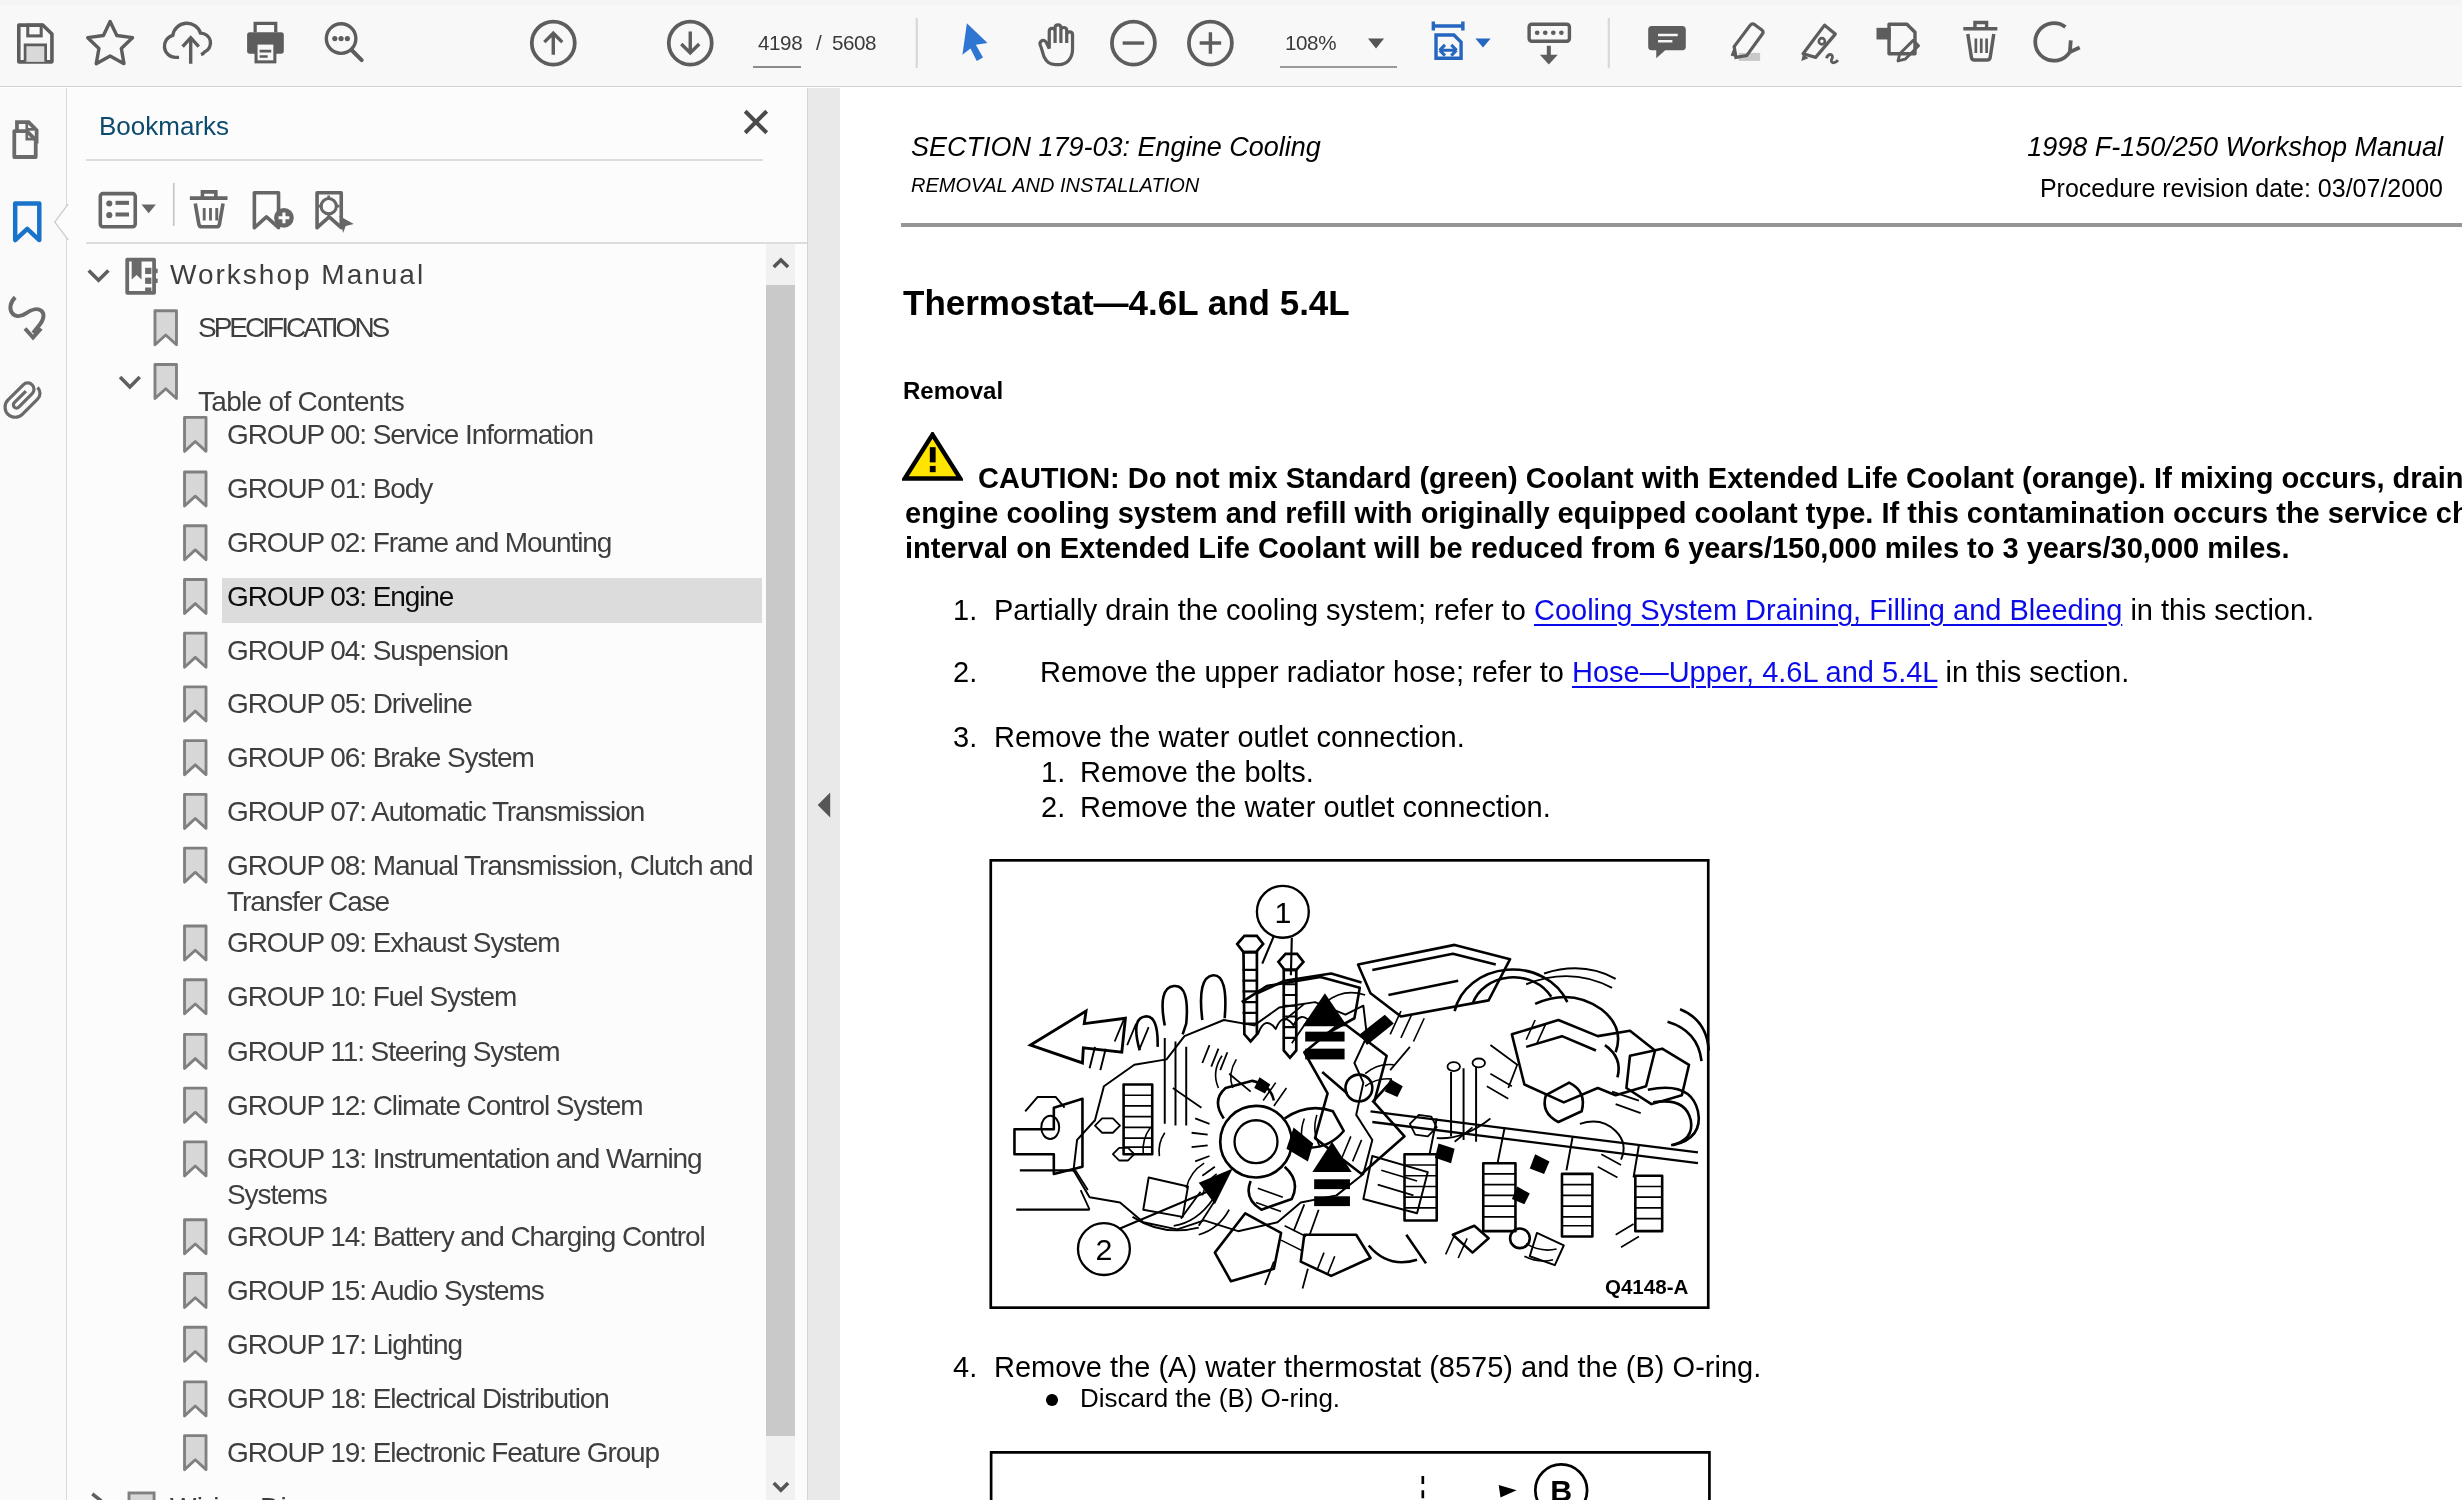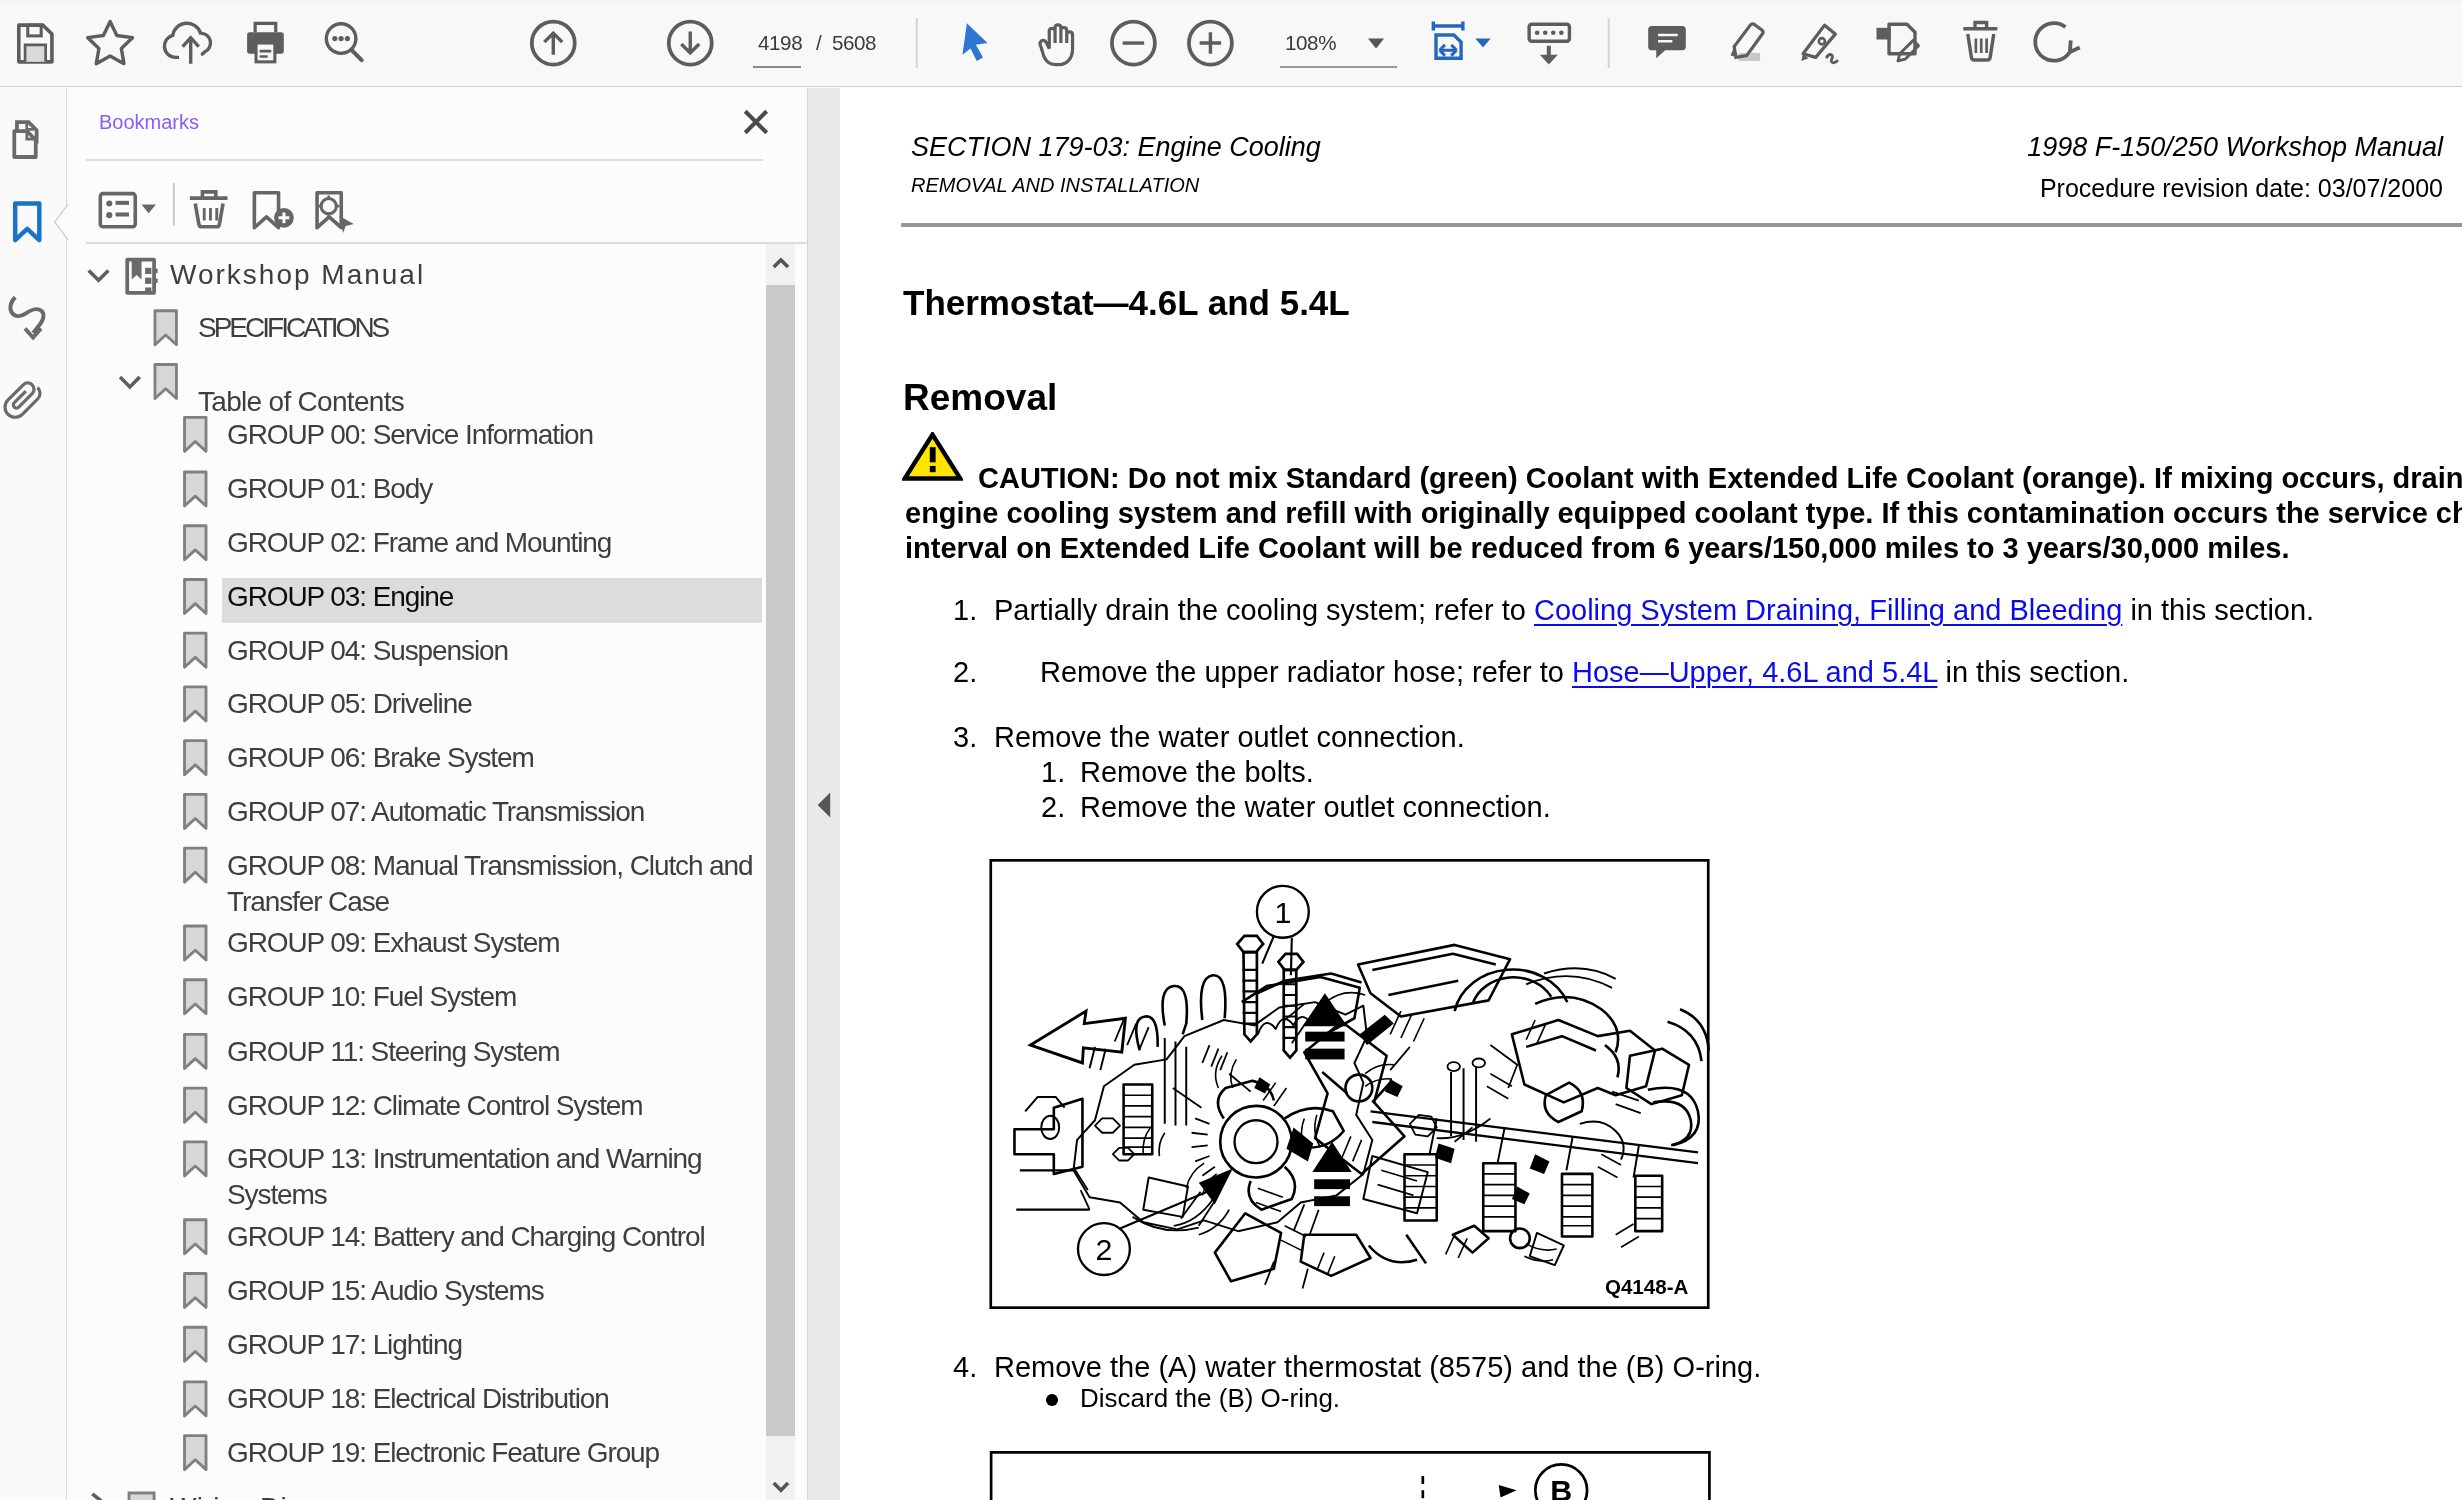--- a/index.html
+++ b/index.html
@@ -6,21 +6,21 @@
   body{width:2462px;height:1501px;overflow:hidden;position:relative;background:#ffffff;
        font-family:"Liberation Sans",sans-serif;-webkit-font-smoothing:antialiased;}
   .abs{position:absolute;}
   #topstrip{left:0;top:0;width:2462px;height:4.5px;background:#f5f5f5;border-bottom:0.9px solid #dcdcdc;}
   #toolbar{left:0;top:5.4px;width:2462px;height:81px;background:#f8f8f8;border-bottom:1.8px solid #d0d0d0;}
   #sidebar{left:0;top:88px;width:66px;height:1413px;background:#fafafa;border-right:0.9px solid #dadada;}
   #panel{left:67px;top:88px;width:740px;height:1413px;background:#fcfcfc;}
   #graystrip{left:807px;top:88px;width:33px;height:1413px;background:#e9e9e9;border-left:0.9px solid #d5d5d5;box-sizing:border-box;}
   #docarea{left:840px;top:88px;width:1622px;height:1413px;background:#ffffff;}
   .tl{color:#3a3a3a;font-size:20.6px;letter-spacing:-0.4px;}
-  .ptitle{color:#8b5cf6;font-size:20px;}
+  .ptitle{color:#0c4a6e;font-size:26px;}
   .trow{color:#3e3e3e;font-size:28px;white-space:nowrap;line-height:28px;}
   .hl{background:#dcdcdc;}
   .doc{color:#000;white-space:nowrap;line-height:1;}
   .it{font-style:italic;}
   .bd{font-weight:bold;}
   .lk{color:#0b0bea;text-decoration:underline;text-decoration-thickness:1.8px;text-underline-offset:3.6px;}
   .divline{background:#dcdcdc;height:1.8px;}
 </style>
 </head>
 <body>
@@ -258,21 +258,21 @@
 <svg class="abs" width="33" height="36" viewBox="0 0 37 40" style="left:807px;top:787px;">
   <path d="M26,6 L12,20 L26,34 Z" fill="#565656"></path>
 </svg>
 
 <div class="abs doc it" style="left:911px;top:134px;font-size:27px;">SECTION 179-03: Engine Cooling</div>
 <div class="abs doc it" style="left:911px;top:175px;font-size:20px;">REMOVAL AND INSTALLATION</div>
 <div class="abs doc it" style="right:19px;top:134px;font-size:27px;">1998 F-150/250 Workshop Manual</div>
 <div class="abs doc" style="right:19px;top:176px;font-size:25px;">Procedure revision date: 03/07/2000</div>
 <div class="abs" style="left:901px;top:223px;width:1562px;height:3.6px;background:#969696;"></div>
 <div class="abs doc bd" style="left:903px;top:285px;font-size:35px;">Thermostat—4.6L and 5.4L</div>
-<div class="abs doc bd" style="left:903px;top:379px;font-size:37px;">Removal</div>
+<div class="abs doc bd" style="left:903px;top:379px;font-size:24px;">Removal</div>
 <svg class="abs" width="61" height="50" viewBox="0 0 68 56" style="left:902px;top:432px;">
   <path d="M34,3 L65,52 H3 Z" fill="#ffe400" stroke="#000" stroke-width="5" stroke-linejoin="miter"></path>
   <rect x="31" y="17" width="6.5" height="17" fill="#000"></rect>
   <rect x="31" y="38" width="6.5" height="7" fill="#000"></rect>
 </svg>
 <div class="abs doc bd" style="left:978px;top:464px;font-size:29px;">CAUTION: Do not mix Standard (green) Coolant with Extended Life Coolant (orange). If mixing occurs, drain</div>
 <div class="abs doc bd" style="left:905px;top:499px;font-size:29px;">engine cooling system and refill with originally equipped coolant type. If this contamination occurs the service change</div>
 <div class="abs doc bd" style="left:905px;top:534px;font-size:29px;">interval on Extended Life Coolant will be reduced from 6 years/150,000 miles to 3 years/30,000 miles.</div>
 <div class="abs doc" style="left:953px;top:596px;font-size:29px;">1.</div>
 <div class="abs doc" style="left:994px;top:596px;font-size:29px;">Partially drain the cooling system; refer to <span class="lk">Cooling System Draining, Filling and Bleeding</span> in this section.</div>

